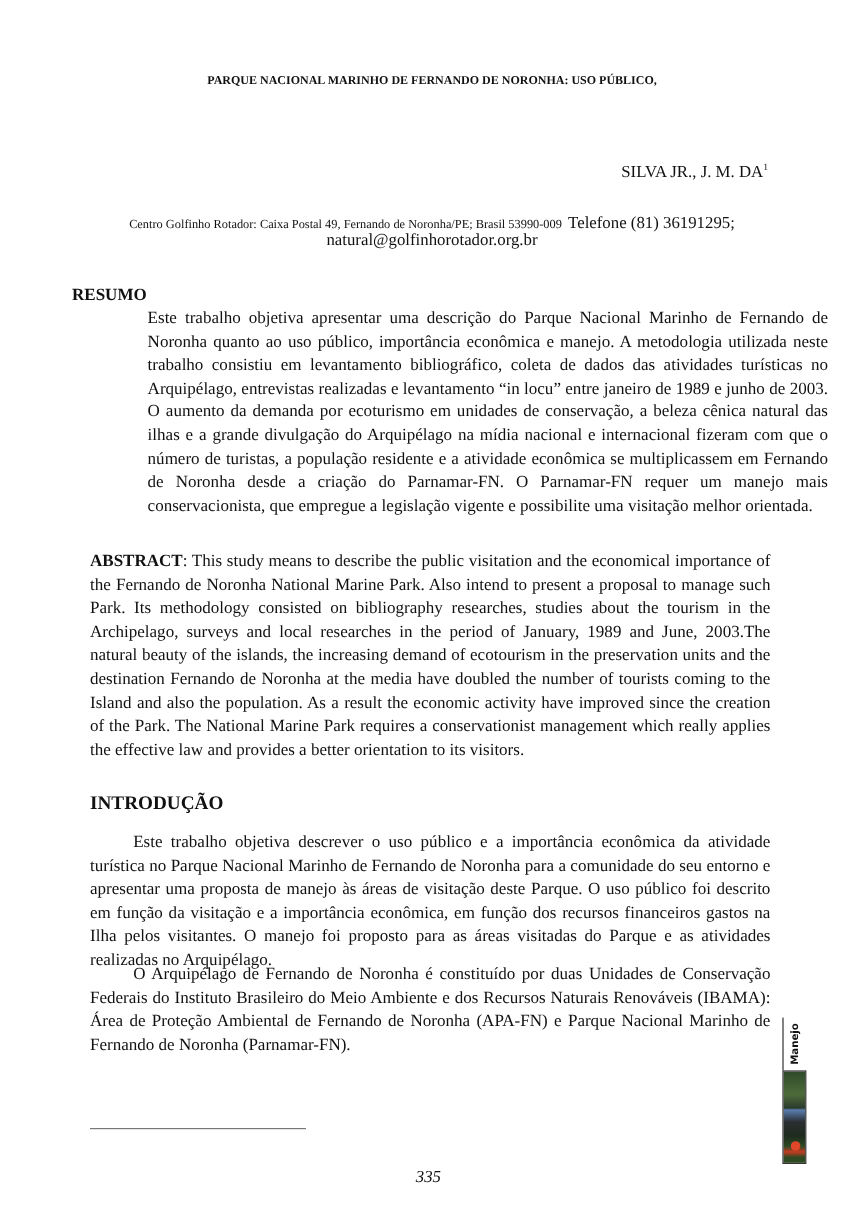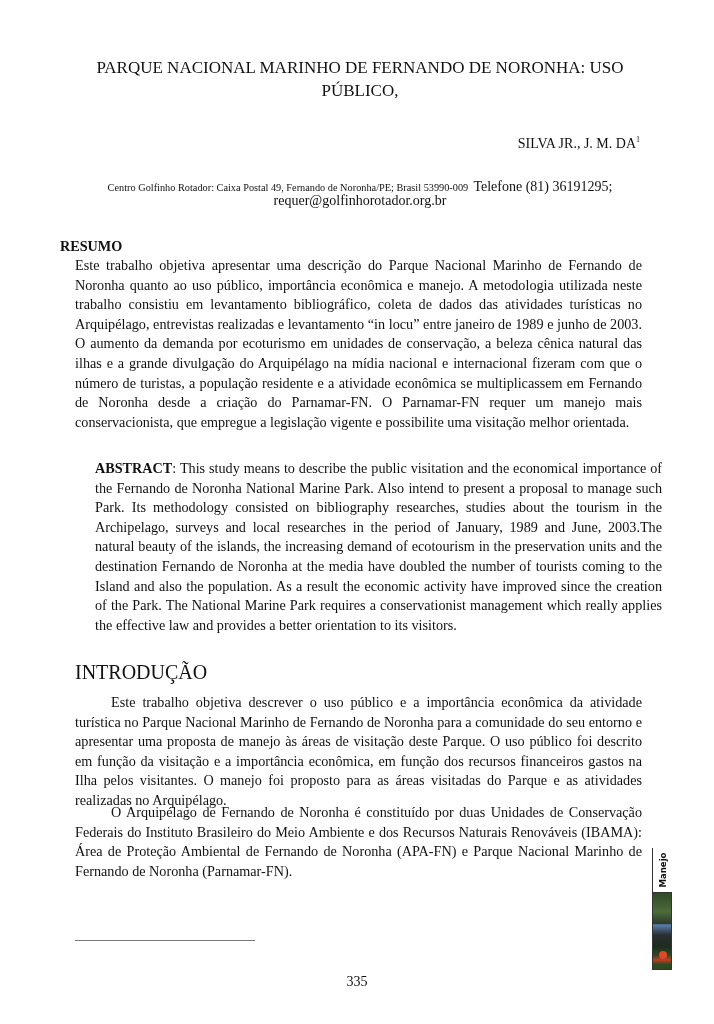--- a/index.html
+++ b/index.html
@@ -1,34 +1,34 @@
 <!DOCTYPE html>
 <html><head>
 <meta charset="utf-8">
 <style>
   html, body { margin:0; padding:0; background:#ffffff; }
   body { width:714px; height:1024px; position:relative; overflow:hidden; font-family:"Liberation Serif", "DejaVu Serif", serif; color:#111; }
   .page { position:absolute; left:0; top:0; width:714px; height:1024px; }
-  .title { position:absolute; left:60px; width:600px; top:56px; text-align:center; font-weight:normal; font-size:17px; line-height:23px; }
+  .title { position:absolute; left:60px; width:600px; top:56px; text-align:center; font-weight:bold; font-size:10px; line-height:23px; }
   .author { position:absolute; right:74px; top:135px; font-size:14px; }
   .author sup { font-size:8px; }
   .affil { position:absolute; left:60px; width:600px; top:180px; text-align:center; font-size:10.3px; line-height:13px; }
   .affil .small { font-size:14px; }
   .resumo-h { position:absolute; left:60px; width:600px; top:238px; font-weight:bold; font-size:14.2px; }
   .block { position:absolute; left:75px; width:567px; font-size:14.2px; line-height:19.6px; text-align:justify; }
-  .resumo { top:256px; }
-  .abstract { top:459px;margin-left:20px; }
+  .resumo { top:256px;margin-left:48px; }
+  .abstract { top:459px; }
   .abstract b { font-weight:bold; }
-  .intro-h { position:absolute; left:75px; top:661px; font-weight:normal; font-size:20px; }
+  .intro-h { position:absolute; left:75px; top:661px; font-weight:bold; font-size:16px; }
   .intro1 { top:693px; text-indent:36px; }
   .intro2 { top:803px; text-indent:36px; }
   .fn-rule { position:absolute; left:75px; top:940px; width:180px; height:1px; background:#777; }
   .footnote { position:absolute; left:75px; top:947px; font-size:11px; }
   .footnote sup { font-size:7px; }
-  .pagenum { position:absolute; left:0; width:714px; top:974px; text-align:center; font-size:14px; }
+  .pagenum { position:absolute; left:0; width:714px; top:974px; text-align:center; font-size:14px;font-style:italic; }
   .side-tab { position:absolute; left:652px; top:848px; width:20px; height:122px; }
   .side-label { position:absolute; left:0; top:0; width:20px; height:44px; background:#fff; border-left:1px solid #333; }
   .side-label span { position:absolute; left:50%; top:50%; transform:translate(-50%,-50%) rotate(-90deg); font-family:"DejaVu Sans", sans-serif; font-weight:bold; font-size:8.5px; color:#111; white-space:nowrap; }
   .side-img { position:absolute; left:0; top:44px; width:20px; height:78px; border:1px solid #333; box-sizing:border-box;
     background: linear-gradient(180deg, #2e4a2a 0%, #4d6b3a 25%, #2c3a2c 40%, #5a7fb0 42%, #2b2f33 55%, #1d2a1d 70%, #2e4a23 82%, #c53b22 88%, #2e4a23 94%); }
   .side-img .flower { position:absolute; left:6px; top:58px; width:8px; height:8px; background:#e0462a; border-radius:50%; }
 </style>
 </head>
 <body>
 
@@ -36,21 +36,21 @@
   <div class="title">
     <div>PARQUE NACIONAL MARINHO DE FERNANDO DE NORONHA: USO PÚBLICO,</div>
   </div>
 
   <div class="author">
     <span>SILVA JR., J. M. DA</span><sup>1</sup>
   </div>
 
   <div class="affil">
     <div><span>Centro Golfinho Rotador: Caixa Postal 49, Fernando de Noronha/PE; Brasil 53990-009</span>&nbsp; <span class="small">Telefone (81) 36191295;</span></div>
-    <div class="small">requer@golfinhorotador.org.br</div>
+    <div class="small">natural@golfinhorotador.org.br</div>
   </div>
 
   <div class="resumo-h">RESUMO</div>
   <div class="block resumo">Este trabalho objetiva apresentar uma descrição do Parque Nacional Marinho de Fernando de Noronha  quanto ao uso público, importância econômica e manejo. A metodologia utilizada neste trabalho consistiu em levantamento bibliográfico, coleta de dados das atividades turísticas no Arquipélago, entrevistas realizadas e levantamento “in locu” entre janeiro de 1989 e junho de 2003. O aumento da demanda por ecoturismo em unidades de conservação, a beleza cênica natural das ilhas e a grande divulgação do Arquipélago na mídia nacional e internacional fizeram com que o número de turistas, a população residente e a atividade econômica se multiplicassem em Fernando de Noronha desde a criação do Parnamar-FN. O Parnamar-FN requer um manejo mais conservacionista, que empregue a legislação vigente e possibilite uma visitação melhor orientada.</div>
 
   <div class="block abstract"><b>ABSTRACT</b><span>: This study means to describe the public visitation and the economical importance of the Fernando de Noronha National Marine Park. Also intend to present a proposal to manage such Park. Its methodology consisted on bibliography researches, studies about the tourism in the Archipelago, surveys and local researches in the period of January, 1989 and June, 2003.The natural beauty of the islands, the increasing demand of ecotourism in the preservation units and the destination Fernando de Noronha at the media have doubled the number of tourists coming to the Island and also the population. As a result the economic activity have improved since the creation of the Park. The National Marine Park requires a conservationist management which really applies the effective law and provides a better orientation to its visitors.</span></div>
 
   <div class="intro-h">INTRODUÇÃO</div>
   <div class="block intro1">Este trabalho objetiva descrever o uso público e a importância econômica da atividade turística no Parque Nacional Marinho de Fernando de Noronha para a comunidade do seu entorno e apresentar uma proposta de manejo às áreas de visitação deste Parque. O uso público foi descrito em função da visitação e a importância econômica, em função dos recursos financeiros gastos na Ilha pelos visitantes. O manejo foi proposto para as áreas visitadas do Parque e as atividades realizadas no Arquipélago.</div>
   <div class="block intro2">O Arquipélago de Fernando de Noronha é constituído por duas Unidades de Conservação Federais do Instituto Brasileiro do Meio Ambiente e dos Recursos Naturais Renováveis (IBAMA): Área de Proteção Ambiental de Fernando de Noronha (APA-FN) e Parque Nacional Marinho de Fernando de Noronha (Parnamar-FN).</div>

